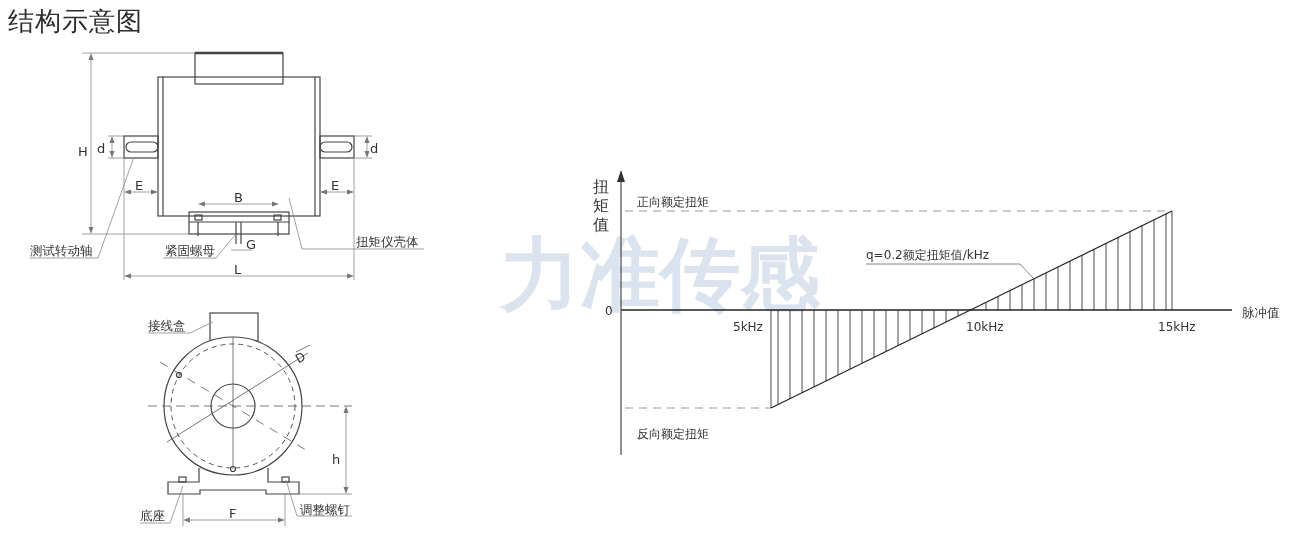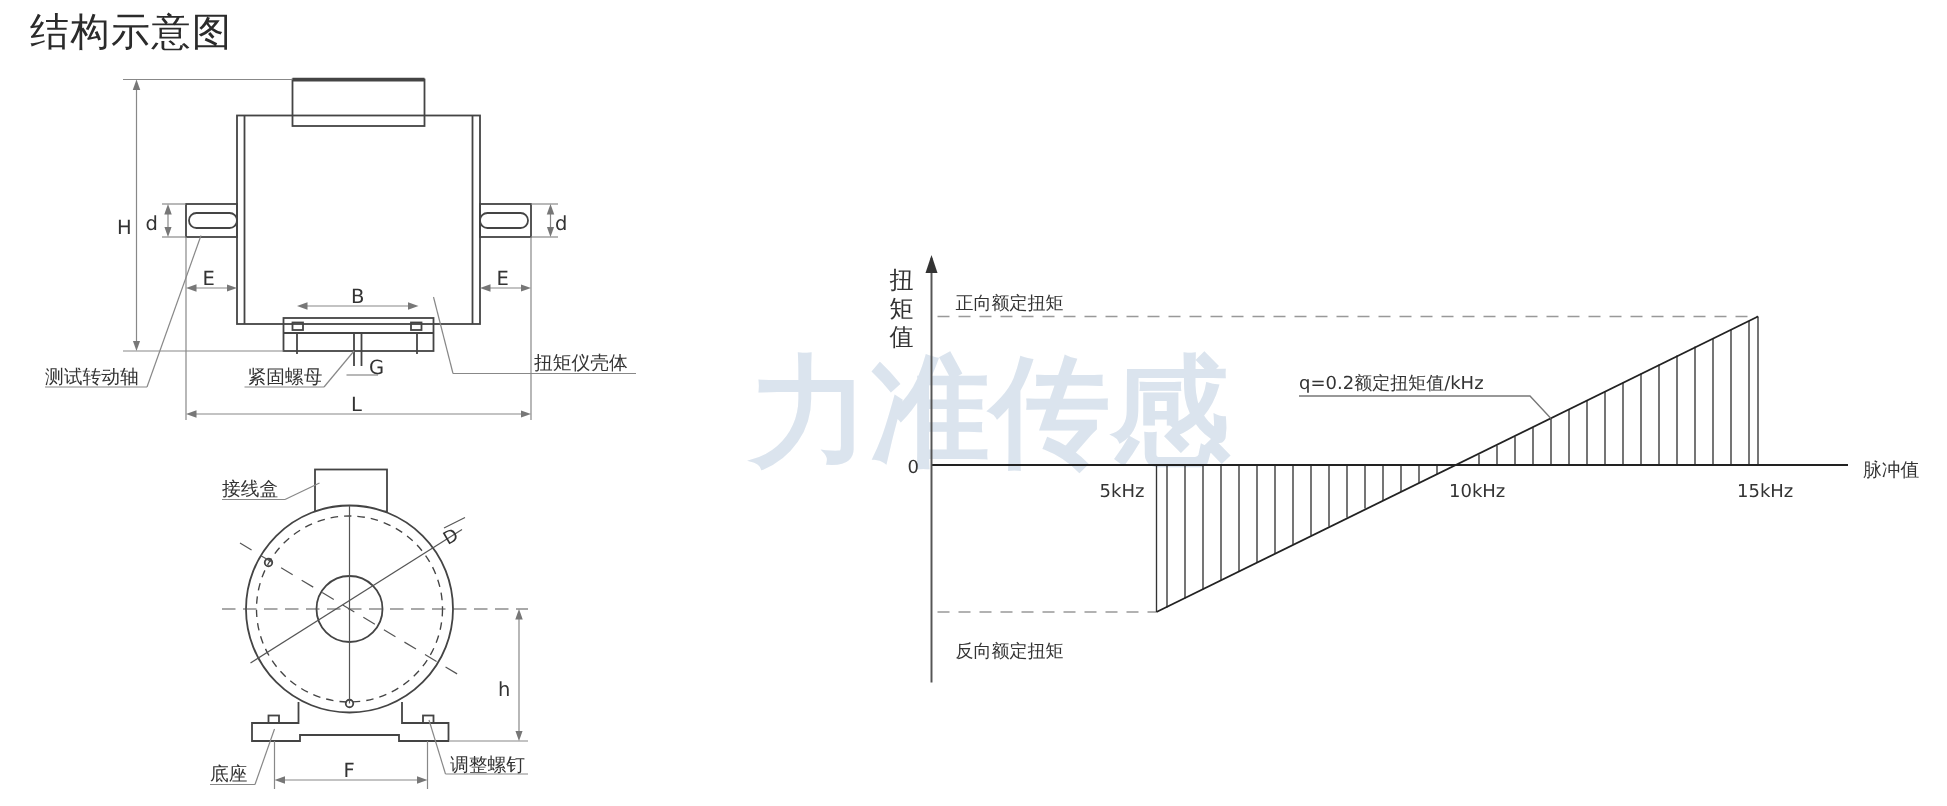--- a/index.html
+++ b/index.html
@@ -1,17 +1,17 @@
 <!DOCTYPE html>
 <html><head>
 <meta charset="utf-8">
 <style>
   html,body{margin:0;padding:0;background:#ffffff;}
   body{width:1298px;height:537px;position:relative;overflow:hidden;font-family:"DejaVu Sans","Liberation Sans",sans-serif;}
-  .title{position:absolute;left:20px;top:4px;font-size:26px;color:#2b2b2b;letter-spacing:1px;}
+  .title{position:absolute;left:8px;top:4px;font-size:26px;color:#2b2b2b;letter-spacing:1px;}
   svg{position:absolute;left:0;top:0;}
   .lbl{font-family:"DejaVu Sans","Liberation Sans",sans-serif;fill:#333;}
   .wm{font-family:"DejaVu Sans","Liberation Sans",sans-serif;font-weight:bold;fill:#dbe4ee;}
 </style>
 </head>
 <body>
 
 <div class="title">结构示意图</div>
 
 <svg width="1298" height="537" viewBox="0 0 1298 537" xmlns="http://www.w3.org/2000/svg">

